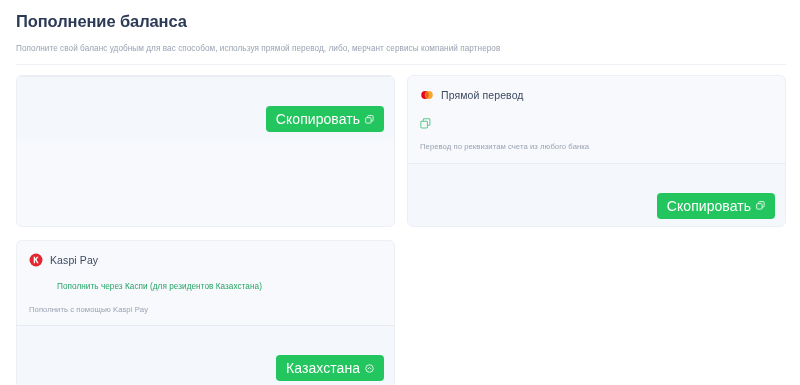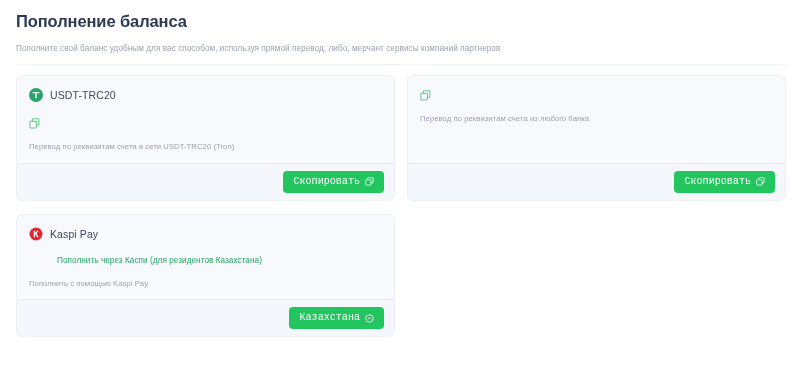--- a/index.html
+++ b/index.html
@@ -128,29 +128,30 @@
     align-items: center;
     min-height: 24px;
     box-sizing: border-box;
   }
 
   .btn {
     background: #22c55e;
     color: #ffffff;
     border: none;
     border-radius: 4px;
-    font-family: Liberation Mono, monospace;
-    font-size: 10px;
+    font-family: Liberation Sans, sans-serif;
+    font-size: 14px;
     padding: 6px 10px;
     display: inline-flex;
     align-items: center;
     gap: 5px;
     cursor: pointer;
     line-height: 1;
     letter-spacing: 0.05px;
+    margin-top: 22px;
   }
 
   .btn-icon {
     width: 9px;
     height: 9px;
     display: block;
   }
 
   .spacer-card {
     width: 379px;
@@ -161,49 +162,41 @@
 
 <div class="page">
 
   <h1 class="page-title">Пополнение баланса</h1>
   <p class="page-subtitle">Пополните свой баланс удобным для вас способом, используя прямой перевод, либо, мерчант сервисы компаний партнеров</p>
   <div class="divider"></div>
 
   <div class="cards-grid">
 
     <div class="card">
-      <div class="card-body">
-        <div class="card-head">
-          <svg class="brand-icon" viewBox="0 0 16 16">
-            <circle cx="8" cy="8" r="8" fill="#2ba46a"></circle>
-            <path d="M4.2 4.6 L11.8 4.6 L11.8 6.1 L8.75 6.1 L8.75 11.6 L7.25 11.6 L7.25 6.1 L4.2 6.1 Z" fill="#ffffff"></path>
-          </svg>
-          <span class="card-title">USDT-TRC20</span>
-        </div>
-        <div class="copy-row">
-          <svg class="copy-glyph" viewBox="0 0 12 12">
-            <rect x="3.6" y="0.8" width="7.2" height="7.2" rx="1" fill="none" stroke="#5dc98e" stroke-width="1.1"></rect>
-            <rect x="0.9" y="3.6" width="7.2" height="7.2" rx="1" fill="#f7f9fc" stroke="#5dc98e" stroke-width="1.1"></rect>
-          </svg>
-        </div>
-        <div class="card-desc">Перевод по реквизитам счета в сети USDT-TRC20 (Tron)</div>
-      </div>
       <div class="card-foot">
         <button class="btn">
           <span>Скопировать</span>
           <svg class="btn-icon" viewBox="0 0 12 12">
             <rect x="3.6" y="0.8" width="7.2" height="7.2" rx="1" fill="none" stroke="#ffffff" stroke-width="1.1"></rect>
             <rect x="0.9" y="3.6" width="7.2" height="7.2" rx="1" fill="#22c55e" stroke="#ffffff" stroke-width="1.1"></rect>
           </svg>
         </button>
       </div>
     </div>
 
     <div class="card">
       <div class="card-body">
+        <div class="card-head">
+          <svg class="brand-icon" viewBox="0 0 16 16">
+            <circle cx="6" cy="8" r="4.6" fill="#eb001b"></circle>
+            <circle cx="10" cy="8" r="4.6" fill="#f79e1b" fill-opacity="0.92"></circle>
+            <path d="M8 4.3a4.6 4.6 0 0 0 0 7.4 4.6 4.6 0 0 0 0-7.4z" fill="#e8611a"></path>
+          </svg>
+          <span class="card-title">Прямой перевод</span>
+        </div>
         <div class="copy-row">
           <svg class="copy-glyph" viewBox="0 0 12 12">
             <rect x="3.6" y="0.8" width="7.2" height="7.2" rx="1" fill="none" stroke="#5dc98e" stroke-width="1.1"></rect>
             <rect x="0.9" y="3.6" width="7.2" height="7.2" rx="1" fill="#f7f9fc" stroke="#5dc98e" stroke-width="1.1"></rect>
           </svg>
         </div>
         <div class="card-desc">Перевод по реквизитам счета из любого банка</div>
       </div>
       <div class="card-foot">
         <button class="btn">

